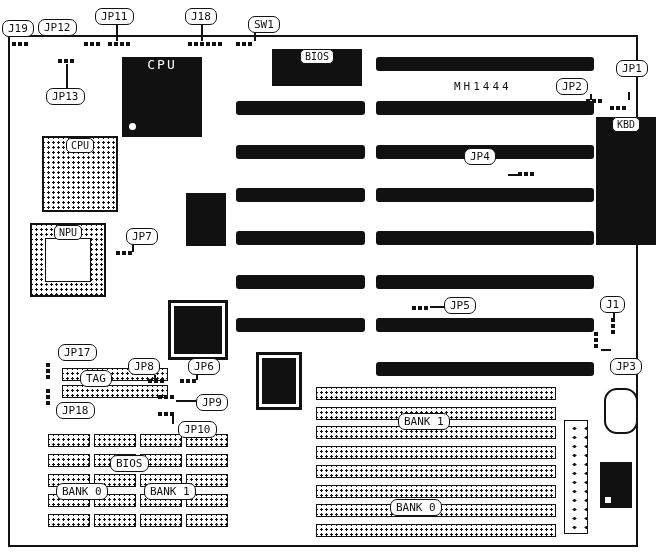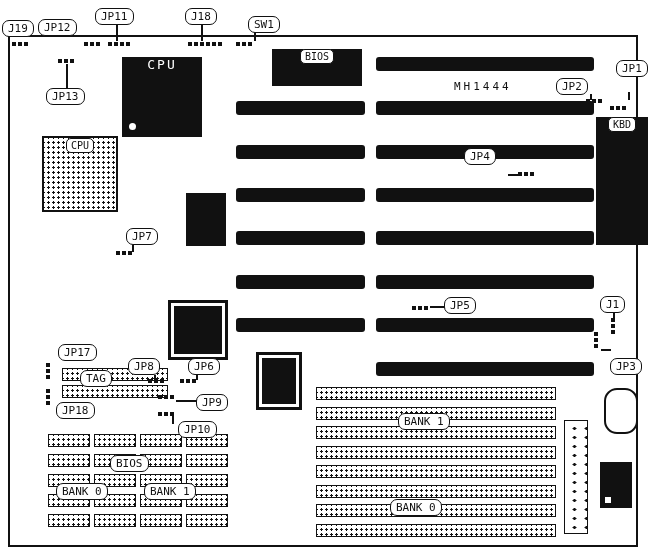--- a/index.html
+++ b/index.html
@@ -58,28 +58,34 @@
     <span class="clabel">BIOS</span>
   </div>
 
   <div class="chipblk center" style="left:122px;top:57px;width:80px;height:80px">
     <span class="whitetext">CPU</span>
     <i class="abs" style="left:7px;bottom:7px;width:7px;height:7px;border-radius:50%;background:#fff"></i>
   </div>
 
   <div class="model" style="left:454px;top:80px">MH1444</div>
 
-  <div class="chipblk center" style="left:596px;top:117px;width:52px;height:128px">
+  <div class="chipblk center" style="left:596px;top:117px;width:60px;height:128px">
     <span class="clabel">KBD</span>
   </div>
 
   <div class="abs dotfill center" style="left:42px;top:136px;width:76px;height:76px;border:2px solid #111;z-index:2">
     <span class="clabel">CPU</span>
   </div>
 
+  <div class="abs dotfill" style="left:30px;top:223px;width:76px;height:74px;border:2px solid #111;z-index:2">
+    <div class="abs" style="left:13px;top:13px;right:13px;bottom:13px;border:1.5px solid #111;background:#fff"></div>
+    <div class="abs center" style="left:0;top:0;right:0;bottom:0">
+      <span class="clabel">NPU</span>
+    </div>
+  </div>
 
   <div class="chipblk" style="left:186px;top:193px;width:40px;height:53px"></div>
   <div class="qfp" style="left:171px;top:303px;width:54px;height:54px"></div>
   <div class="qfp" style="left:259px;top:355px;width:40px;height:52px"></div>
 
   <div class="socket dotfill" style="left:62px;top:368px;width:106px;height:13px"></div>
   <div class="socket dotfill" style="left:62px;top:385px;width:106px;height:13px"></div>
 
   <div class="diprow" style="left:48px;top:434px">
     <div class="dip dotfill"></div>

